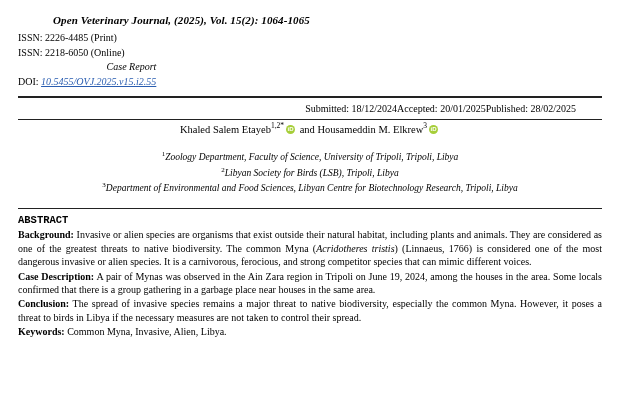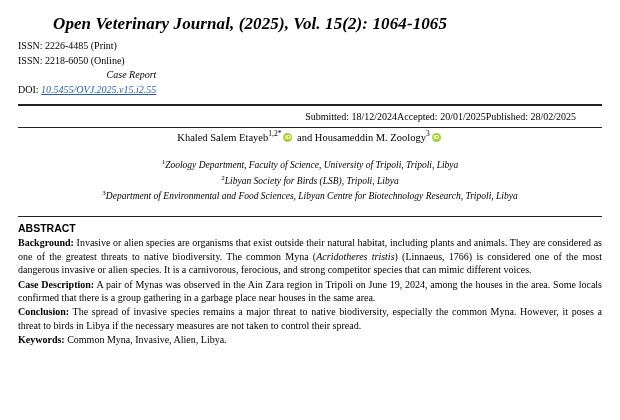--- a/index.html
+++ b/index.html
@@ -17,21 +17,21 @@
   .page {
     position: relative;
     width: 620px;
     height: 420px;
     box-sizing: border-box;
     padding: 14px 18px 0 18px;
   }
 
   
   .journal-line {
-    font-size: 17px;
+    font-size: 11px;
     font-weight: bold;
     font-style: italic;
     letter-spacing: 0.1px;
     margin-bottom: 5px;
     padding-left: 35px;
   }
   .hdr-row {
     display: flex;
     justify-content: space-between;
     align-items: baseline;
@@ -116,21 +116,21 @@
     font-style: italic;
     line-height: 1.5;
     margin-bottom: 13px;
   }
   .affils sup { font-size: 7px; font-style: normal; }
 
   
   .abstract-head {
     font-size: 10.5px;
     font-weight: bold;
-    font-family: Liberation Sans, sans-serif;
+    font-family: Liberation Mono, monospace;
     margin: 5px 0 2px 0;
   }
   .abstract-body {
     font-size: 10px;
     line-height: 1.34;
     text-align: justify;
   }
   .abstract-body p {
     margin: 0 0 1px 0;
   }
@@ -160,21 +160,21 @@
 
   <div class="dates-row">
     <span>Submitted: 18/12/2024</span>
     <span>Accepted: 20/01/2025</span>
     <span>Published: 28/02/2025</span>
   </div>
 
   <hr class="rule-thin">
 
 
-  <div class="authors"><span>Khaled Salem Etayeb</span><sup>1,2*</sup><span class="orcid">iD</span><span> and </span><span>Housameddin M. Zoology</span><sup>3</sup><span class="orcid">iD</span></div>
+  <div class="authors"><span>Khaled Salem Etayeb</span><sup>1,2*</sup><span class="orcid">iD</span><span> and </span><span>Housameddin M. Elkrew</span><sup>3</sup><span class="orcid">iD</span></div>
 
   <div class="affils">
     <div><sup>1</sup><span>Zoology Department, Faculty of Science, University of Tripoli, Tripoli, Libya</span></div>
     <div><sup>2</sup><span>Libyan Society for Birds (LSB), Tripoli, Libya</span></div>
     <div><sup>3</sup><span>Department of Environmental and Food Sciences, Libyan Centre for Biotechnology Research, Tripoli, Libya</span></div>
   </div>
 
   <hr class="rule-thin">
 
   <div class="abstract-head">ABSTRACT</div>

